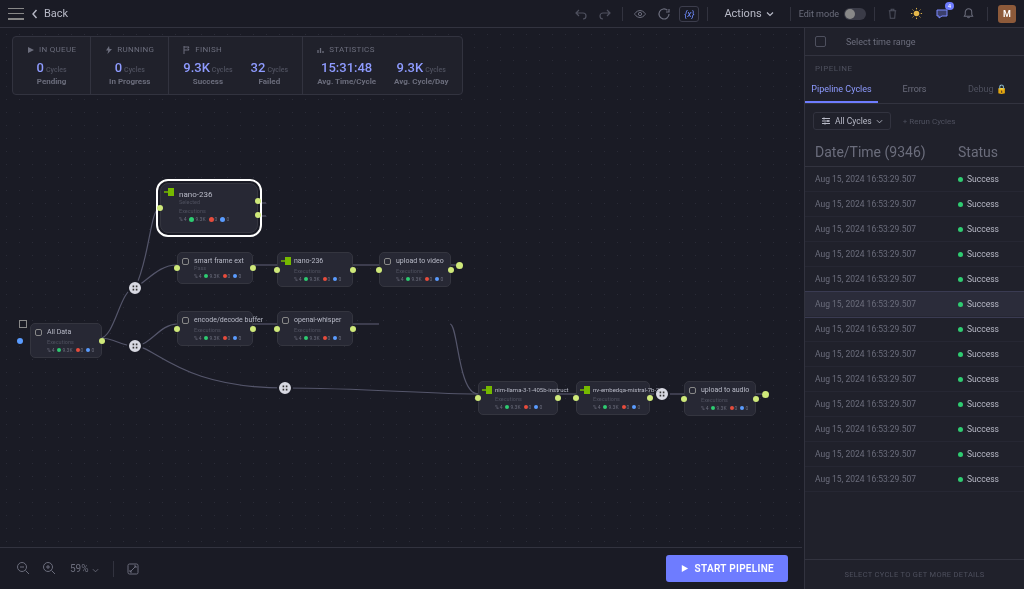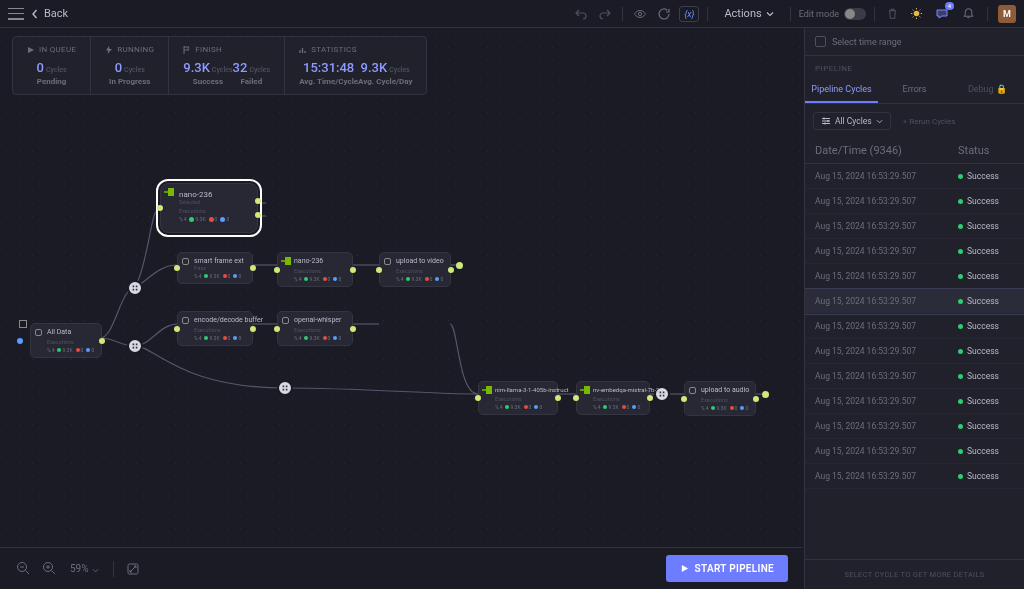--- a/index.html
+++ b/index.html
@@ -42,21 +42,21 @@
 
   
   .stats{position:absolute;top:36px;left:12px;display:flex;gap:0;background:var(--bg2);border:1px solid var(--border);border-radius:4px;padding:0;text-align:center;}
   .stat{padding:8px 14px;border-right:1px solid var(--border);min-width:78px;}
   .stat:last-child{border-right:none;}
   .stat-head{display:flex;align-items:center;gap:4px;color:var(--text-dim);font-size:8px;letter-spacing:0.3px;margin-bottom:6px;}
   .stat-head svg{width:8px;height:8px;}
   .stat-val{font-size:13px;color:var(--accent-text);font-weight:500;}
   .stat-val .unit{font-size:7px;color:var(--text-dim2);margin-left:2px;}
   .stat-sub{font-size:8px;color:var(--text-dim);margin-top:2px;font-weight:bold;}
-  .stat-row{display:flex;}
+  .stat-row{display:flex;gap:18px;}
 
   
   .canvas{position:absolute;top:28px;left:0;right:222px;bottom:42px;
     background-image:radial-gradient(circle,#2a2b37 0.8px,transparent 0.8px);
     background-size:13px 13px;background-position:0 0;}
   svg.edges{position:absolute;inset:0;width:100%;height:100%;pointer-events:none;}
   svg.edges path{stroke:#55566b;stroke-width:1.2;fill:none;}
   .junc{position:absolute;width:16px;height:16px;border-radius:50%;background:#d8d9e2;border:2px solid #1a1b25;display:flex;align-items:center;justify-content:center;transform:translate(-50%,-50%);}
   .junc svg{width:8px;height:8px;fill:#333;}
 
@@ -82,31 +82,31 @@
   .bottombar{position:absolute;left:0;right:222px;bottom:0;height:42px;display:flex;align-items:center;padding:0 14px;gap:8px;background:var(--bg);border-top:1px solid var(--border);}
   .bb-ico{width:18px;height:18px;display:flex;align-items:center;justify-content:center;color:var(--text-dim);cursor:pointer;}
   .zoom-pct{font-size:10px;color:var(--text-dim);display:flex;align-items:flex-end;gap:3px;cursor:pointer;padding:3px 4px;border-radius:3px;}
   .bb-sep{width:1px;height:16px;background:var(--border);margin:0 2px;}
   .start-btn{margin-left:auto;background:var(--accent);color:#fff;font-size:10px;font-weight:600;padding:8px 14px;border-radius:3px;display:flex;align-items:center;gap:6px;cursor:pointer;letter-spacing:0.3px;}
   .start-btn svg{width:9px;height:9px;fill:#fff;}
 
   
   .sidepanel{position:absolute;top:28px;right:0;bottom:0;width:220px;background:var(--bg2);border-left:1px solid var(--border);display:flex;flex-direction:column;}
   .sp-top{padding:8px 10px;border-bottom:1px solid var(--border);}
-  .checkbox-row{display:flex;align-items:center;gap:6px;font-size:9px;color:var(--text-dim);cursor:pointer;}
+  .checkbox-row{display:flex;align-items:center;gap:20px;font-size:9px;color:var(--text-dim);cursor:pointer;}
   .checkbox{width:11px;height:11px;border:1px solid var(--text-dim2);border-radius:2px;}
   .sp-label{font-size:8px;color:var(--text-dim2);letter-spacing:0.5px;padding:8px 10px 4px;}
   .tabs{display:flex;border-bottom:1px solid var(--border);justify-content:center;}
   .tab{flex:1;text-align:center;padding:7px 0;font-size:9px;color:var(--text-dim);cursor:pointer;}
   .tab.active{color:var(--accent-text);border-bottom:2px solid var(--accent);}
   .tab.dim{color:var(--text-dim2);}
   .filter-row{display:flex;gap:6px;padding:8px 8px;align-items:center;}
   .filter-btn{display:flex;align-items:center;gap:4px;border:1px solid var(--border);border-radius:3px;padding:3px 7px;font-size:8.5px;color:var(--text);cursor:pointer;background:var(--bg2);}
   .filter-ghost{font-size:8px;color:var(--text-dim2);padding:3px 6px;cursor:default;}
-  .cycle-head{display:flex;padding:6px 10px;font-size:11px;color:var(--text-dim);border-bottom:1px solid var(--border);}
+  .cycle-head{display:flex;padding:6px 10px;font-size:14px;color:var(--text-dim);border-bottom:1px solid var(--border);}
   .cycle-head .c1{flex:1;} .cycle-head .c2{width:56px;}
   .cycle-list{flex:1;overflow:auto;}
   .cycle-row{display:flex;align-items:center;padding:7px 10px;font-size:8.5px;color:var(--text-dim);border-bottom:1px solid #262733;cursor:pointer;}
   .cycle-row.sel{background:#2b2c3a;outline:1px solid #3a3b52;}
   .cycle-row .c1{flex:1;}
   .cycle-row .c2{width:56px;display:flex;align-items:center;gap:4px;color:var(--text);}
   .status-dot{width:5px;height:5px;border-radius:50%;background:var(--green);}
   .sp-footer{padding:10px;text-align:center;font-size:7.5px;color:var(--text-dim2);letter-spacing:0.3px;border-top:1px solid var(--border);}
 </style>
 </head>

